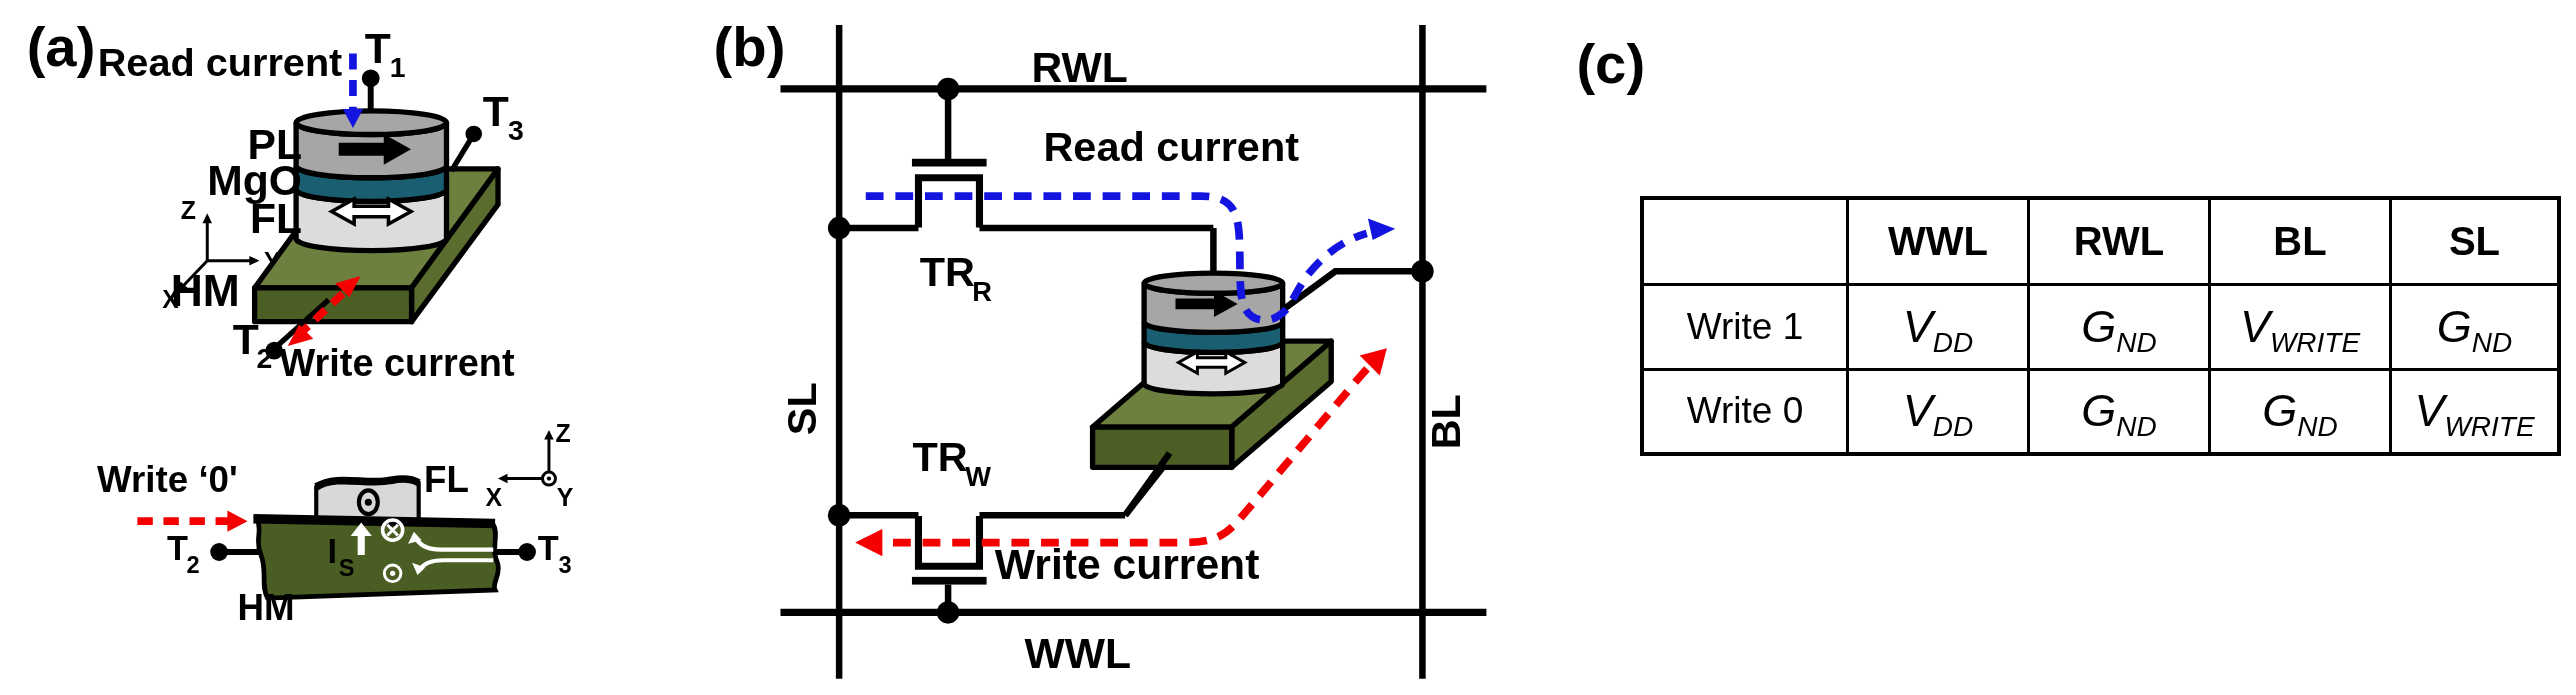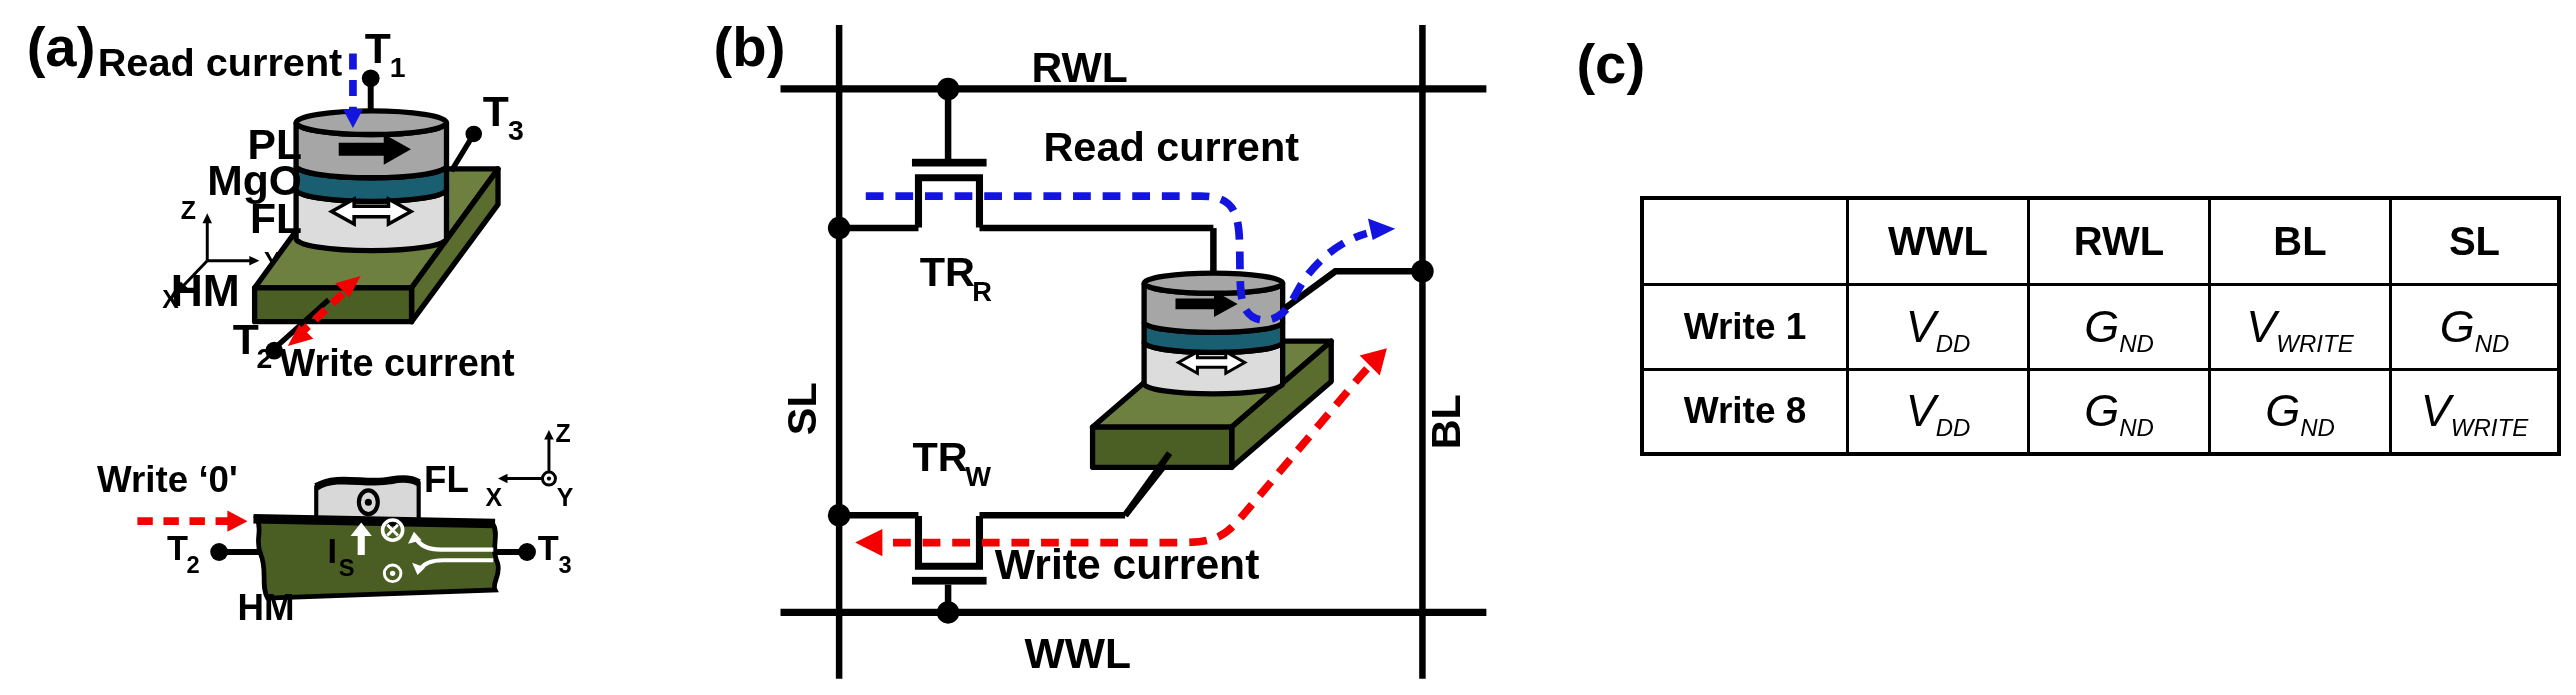--- a/index.html
+++ b/index.html
@@ -5,23 +5,23 @@
   html,body{margin:0;padding:0;background:#ffffff;}
   #canvas{position:relative;width:2576px;height:696px;background:#ffffff;overflow:hidden;
           font-family:"Liberation Sans","DejaVu Sans",sans-serif;}
   svg{position:absolute;left:0;top:0;}
   svg text{font-family:"Liberation Sans","DejaVu Sans",sans-serif;font-weight:700;fill:#000;}
   .panelTag{font-size:95px;}
   
   .tbl{position:absolute;left:1640px;top:196px;border-collapse:collapse;table-layout:fixed;}
   .tbl td{border:3px solid #000;text-align:center;vertical-align:middle;padding:0;background:#fff;}
   .tbl .hdr{font-weight:700;font-size:40px;}
-  .tbl .rowlab{font-weight:700;font-size:37px;}
+  .tbl .rowlab{font-weight:400;font-size:37px;}
   .tbl .val{font-style:italic;font-weight:400;font-size:45px;}
-  .tbl .val sub{font-style:italic;font-size:24px;line-height:0;}
+  .tbl .val sub{font-style:italic;font-size:28px;line-height:0;}
 </style>
 </head>
 <body>
 
 <div id="canvas">
 
 <svg width="2576" height="696" viewBox="0 0 4350 1175">
 
   <g>
     <text class="panelTag" x="45" y="112">(a)</text>
@@ -233,21 +233,21 @@
     <td class="hdr" style="width:165px;">SL</td>
   </tr>
   <tr style="height:85px;">
     <td class="rowlab">Write 1</td>
     <td class="val"><span>V</span><sub>DD</sub></td>
     <td class="val"><span>G</span><sub>ND</sub></td>
     <td class="val"><span>V</span><sub>WRITE</sub></td>
     <td class="val"><span>G</span><sub>ND</sub></td>
   </tr>
   <tr style="height:85px;">
-    <td class="rowlab">Write 8</td>
+    <td class="rowlab">Write 0</td>
     <td class="val"><span>V</span><sub>DD</sub></td>
     <td class="val"><span>G</span><sub>ND</sub></td>
     <td class="val"><span>G</span><sub>ND</sub></td>
     <td class="val"><span>V</span><sub>WRITE</sub></td>
   </tr>
 </tbody>
     </table>
 
 </div>
 

